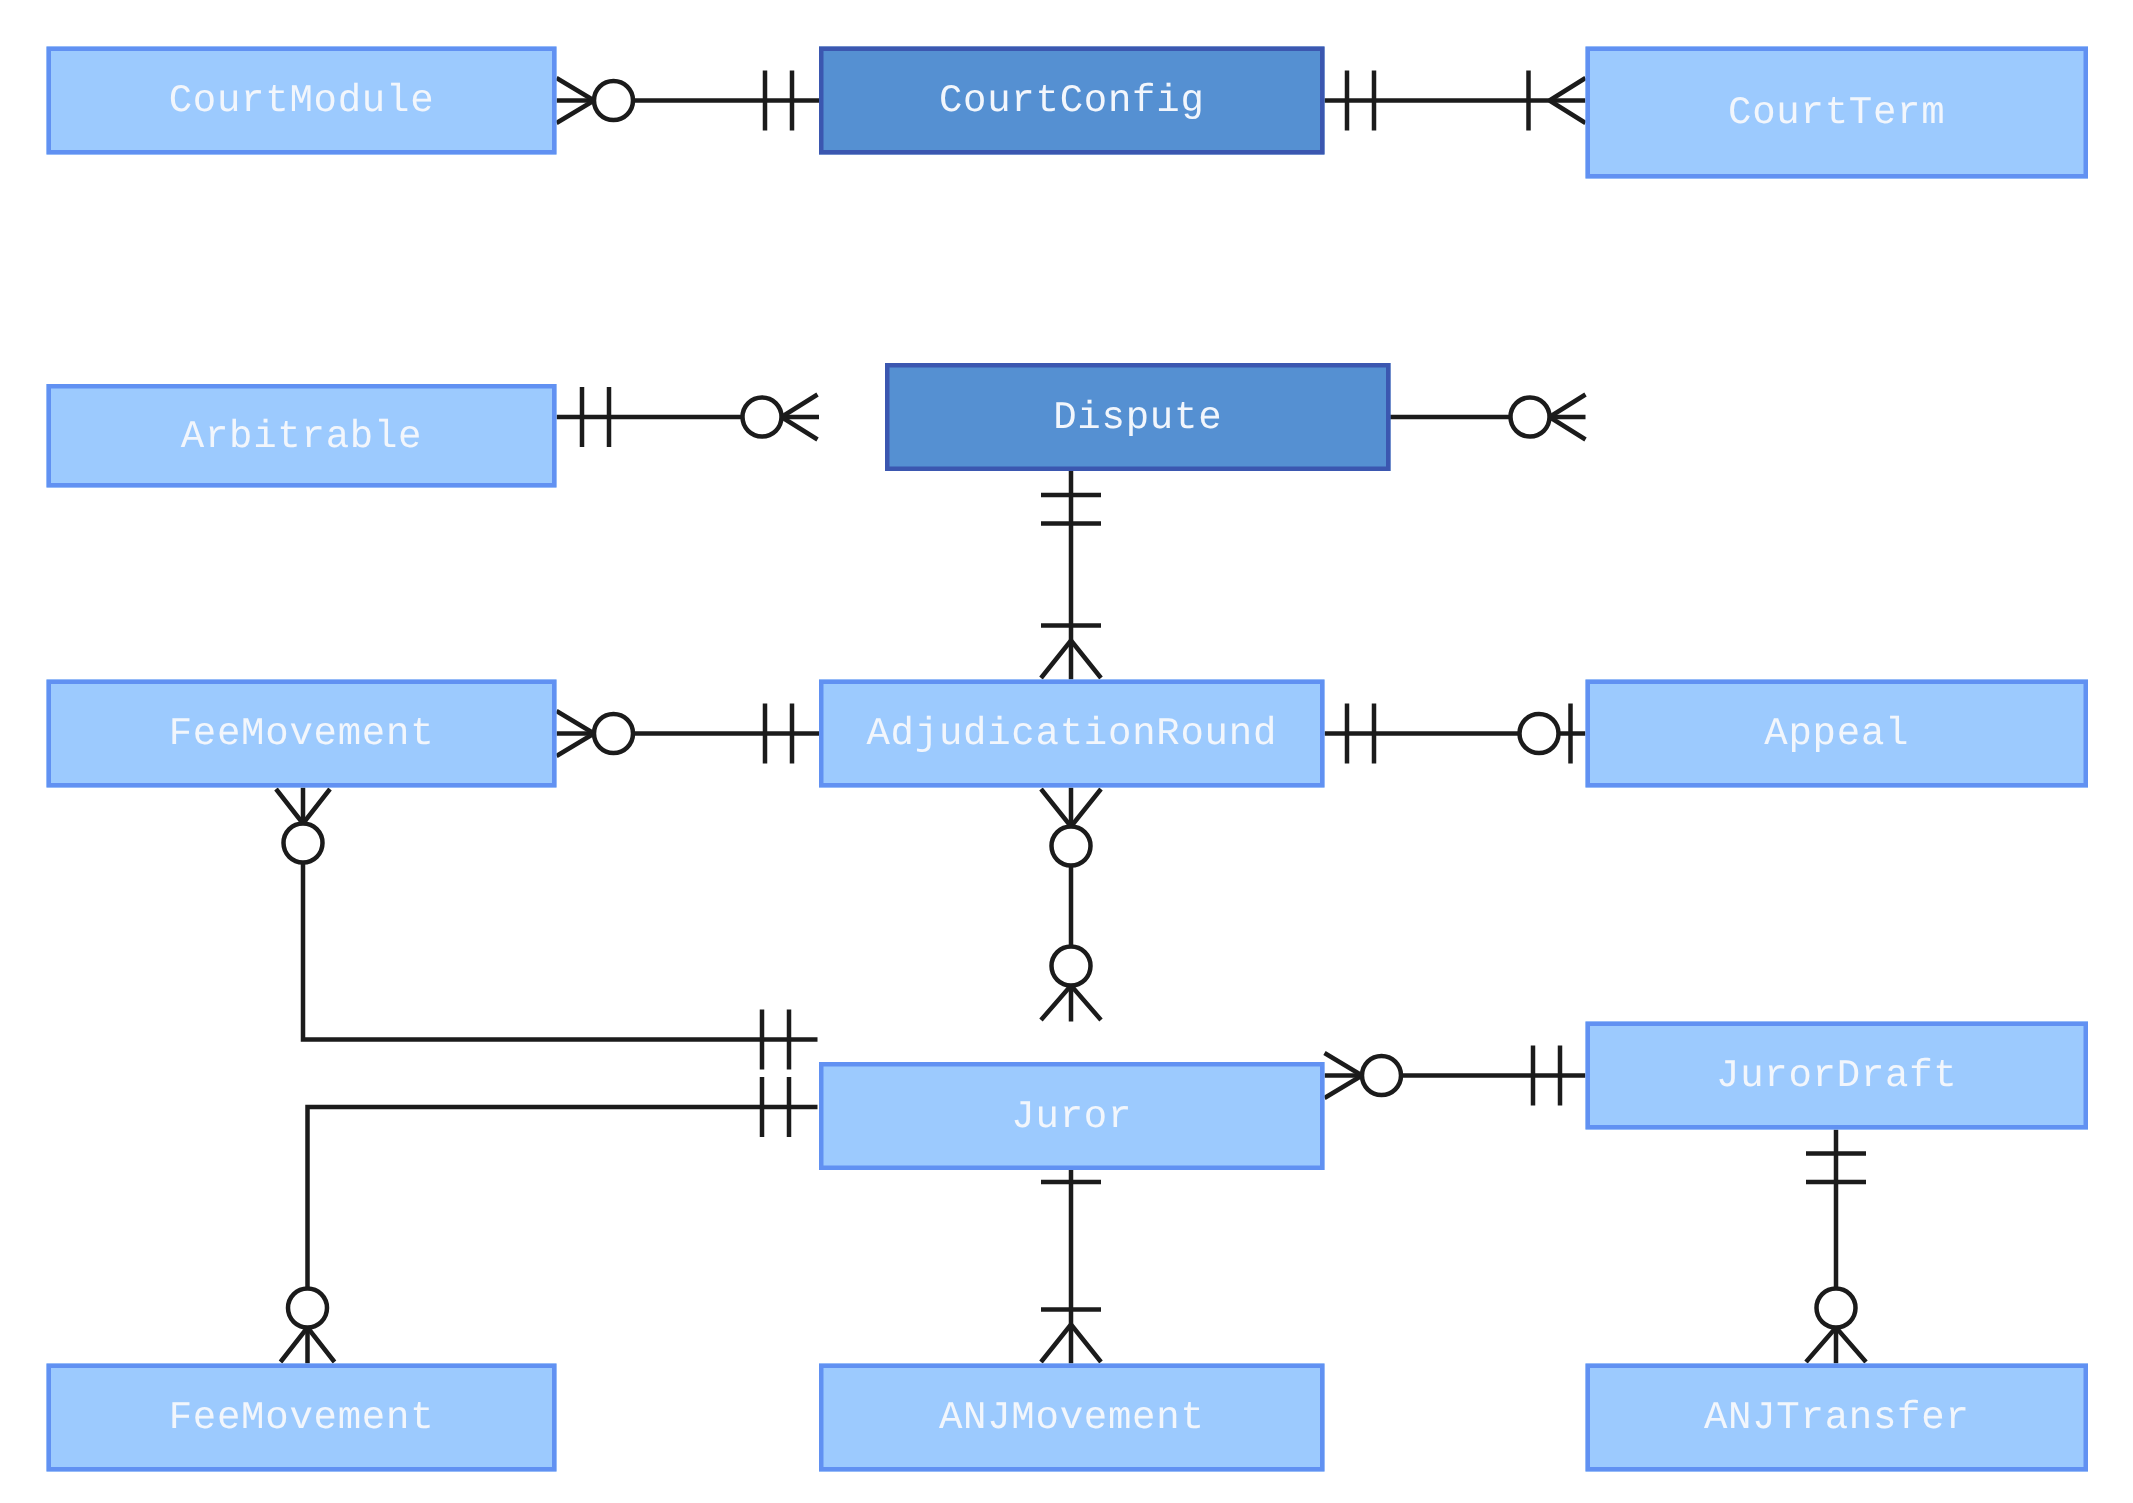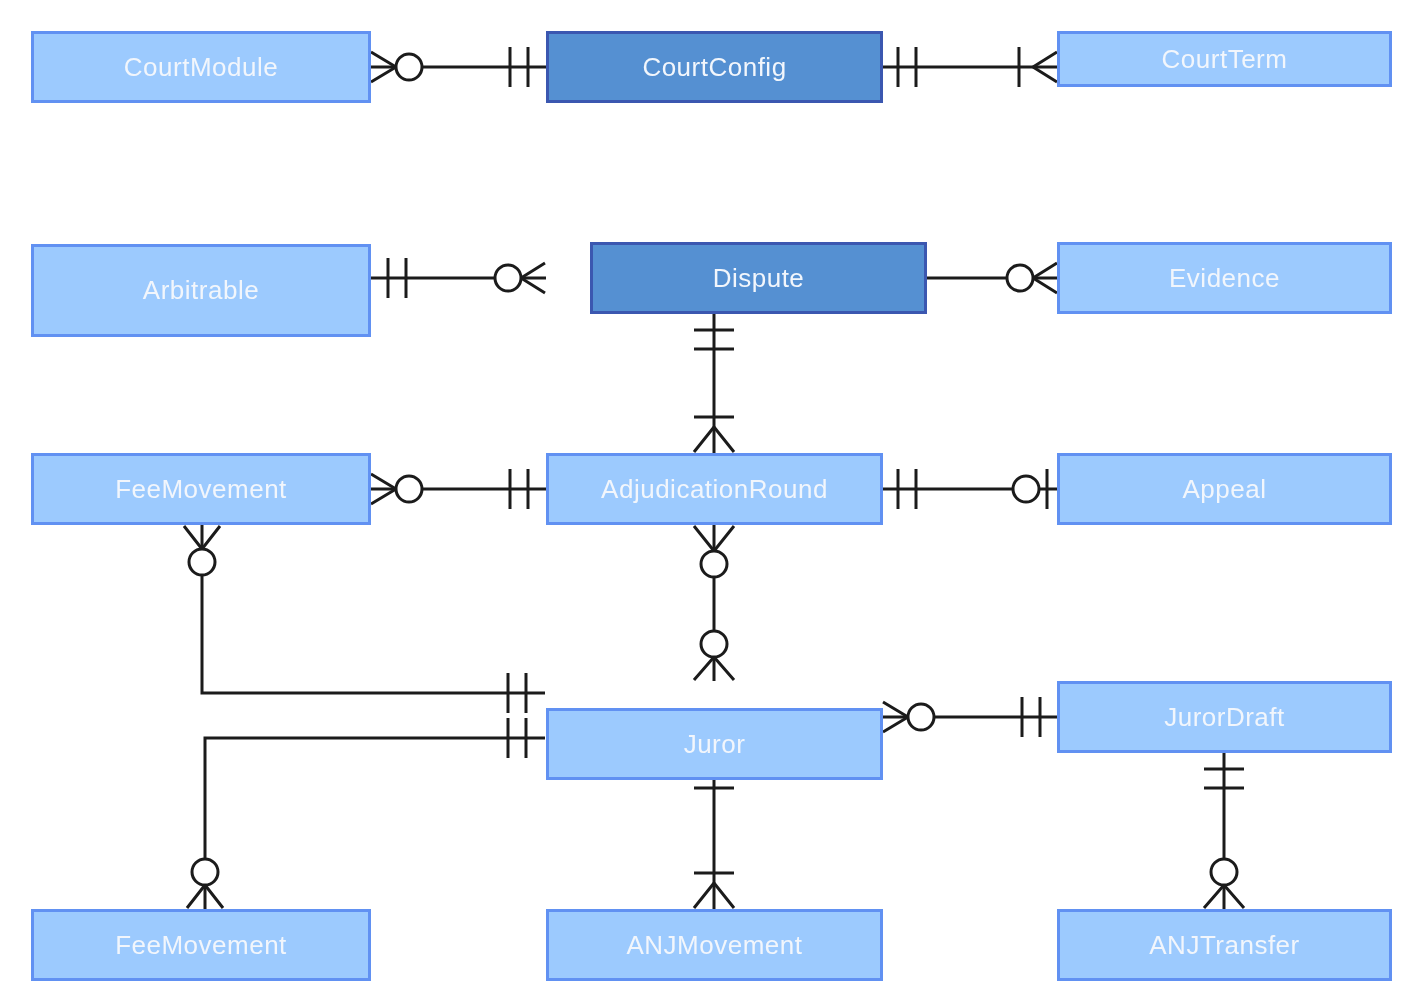--- a/index.html
+++ b/index.html
@@ -7,21 +7,21 @@
     --entity-light-border:#6191F2;
     --entity-dark-fill:#5590D2;
     --entity-dark-border:#3B57B0;
     --line:#1B1B1B;
     --entity-text:#F2F6FC;
     --canvas-bg:#FFFFFF;
   }
   html,body{margin:0;padding:0;background:var(--canvas-bg);}
   #canvas{
     position:relative;width:1422px;height:1002px;background:var(--canvas-bg);
-    font-family:Liberation Sans, sans-serif;overflow:hidden;
+    font-family:Liberation Mono, monospace;overflow:hidden;
   }
   #wires{position:absolute;left:0;top:0;z-index:1;}
   .conn path,.conn line{stroke:var(--line);stroke-width:3;fill:none;}
   .conn circle{stroke:var(--line);stroke-width:3;fill:#fff;}
   .entity{
     position:absolute;z-index:2;display:flex;align-items:center;justify-content:center;
     box-sizing:border-box;border:3px solid var(--entity-light-border);
     background:var(--entity-light-fill);
   }
   .entity.dark{background:var(--entity-dark-fill);border-color:var(--entity-dark-border);}
@@ -141,32 +141,29 @@
       <path d="M1224,885 L1204,908 M1224,885 L1244,908"></path>
     </g>
   </svg>
 
   <div class="entity" style="left:31px;top:31px;width:340px;height:72px;">
     <span class="label">CourtModule</span>
   </div>
   <div class="entity dark" style="left:546px;top:31px;width:337px;height:72px;">
     <span class="label">CourtConfig</span>
   </div>
-  <div class="entity" style="left:1057px;top:31px;width:335px;height:56px;">
+  <div class="entity" style="left:1057px;top:31px;width:335px;height:88px;">
     <span class="label">CourtTerm</span>
   </div>
 
-  <div class="entity" style="left:31px;top:244px;width:340px;height:93px;">
+  <div class="entity" style="left:31px;top:256px;width:340px;height:69px;">
     <span class="label">Arbitrable</span>
   </div>
   <div class="entity dark" style="left:546px;top:242px;width:337px;height:72px;margin-left:44px;">
     <span class="label">Dispute</span>
-  </div>
-  <div class="entity" style="left:1057px;top:242px;width:335px;height:72px;">
-    <span class="label">Evidence</span>
   </div>
 
   <div class="entity" style="left:31px;top:453px;width:340px;height:72px;">
     <span class="label">FeeMovement</span>
   </div>
   <div class="entity" style="left:1057px;top:453px;width:335px;height:72px;">
     <span class="label">Appeal</span>
   </div>
   <div class="entity" style="left:546px;top:453px;width:337px;height:72px;">
     <span class="label">AdjudicationRound</span>

